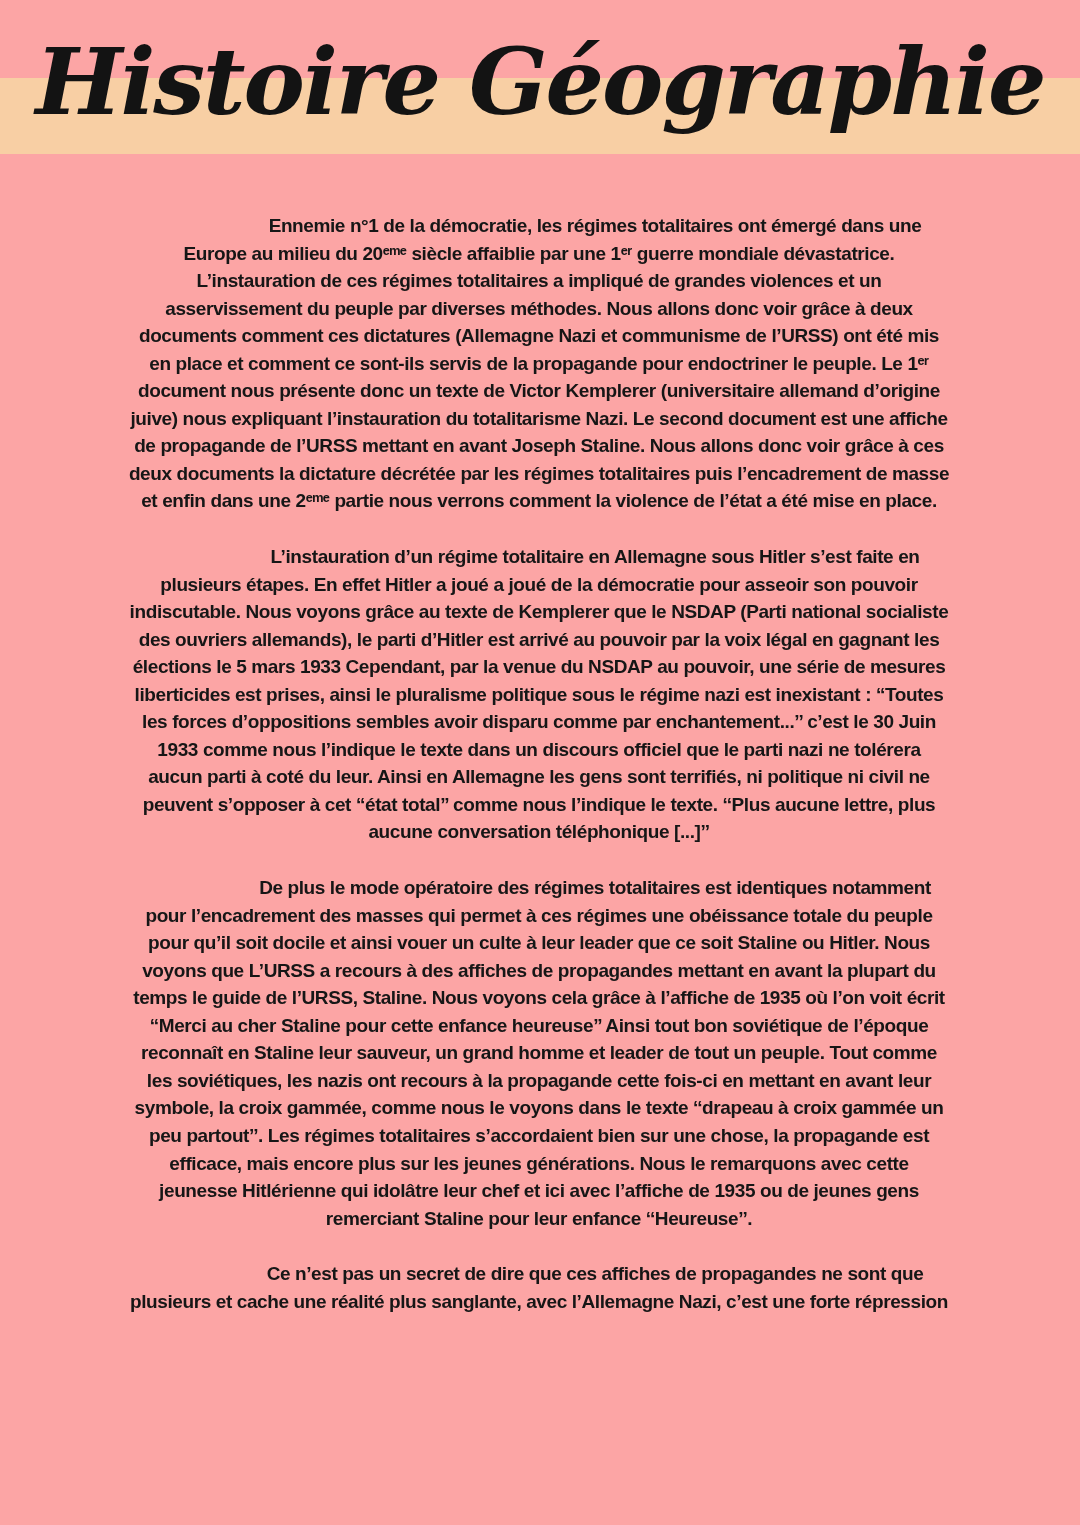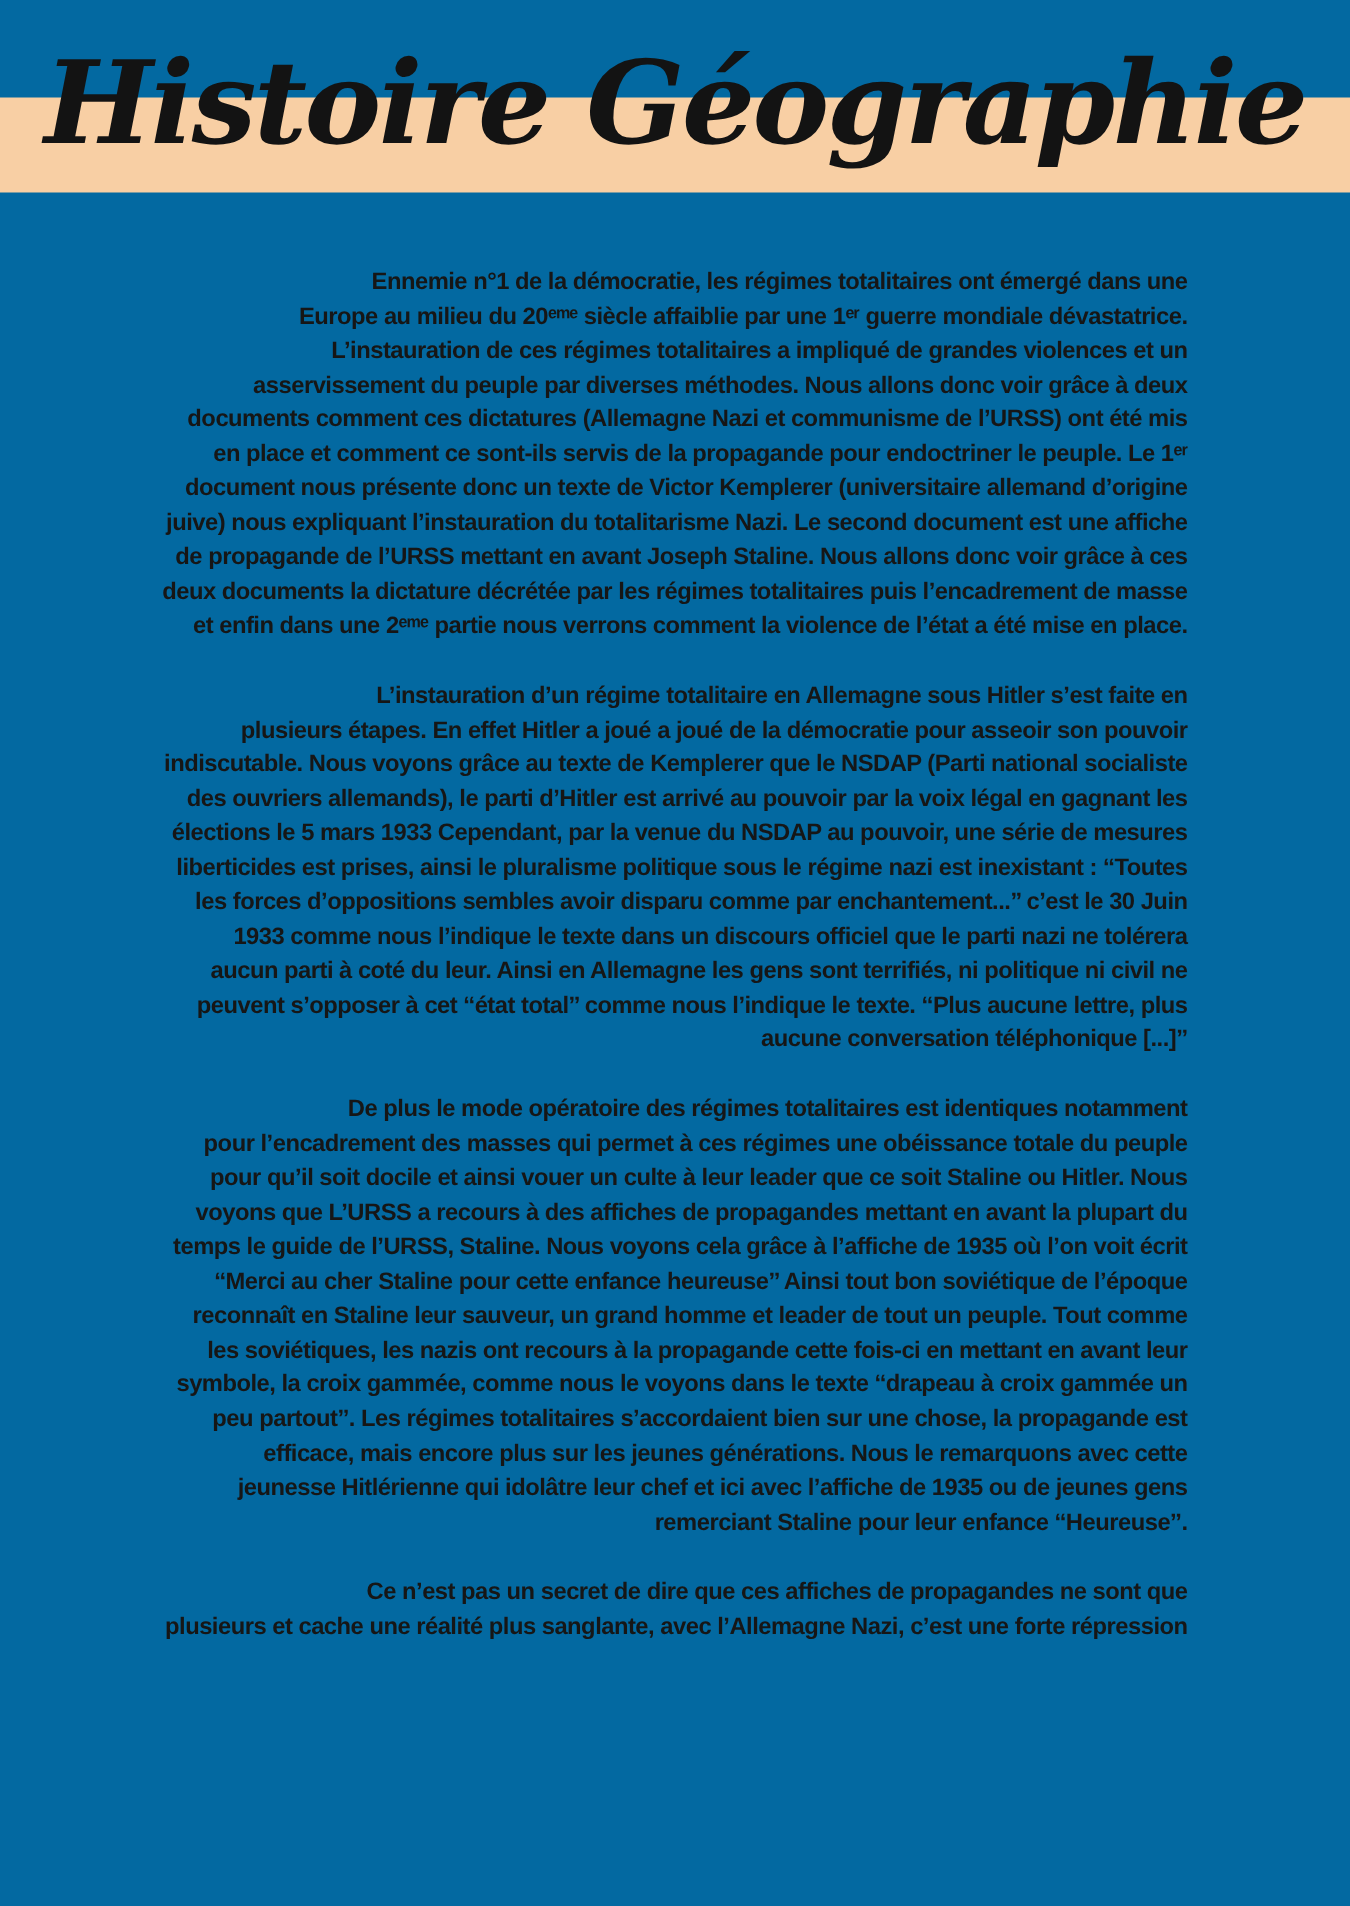--- a/index.html
+++ b/index.html
@@ -5,21 +5,21 @@
   * { margin: 0; padding: 0; box-sizing: border-box; }
   html, body {
     width: 1080px;
     background: #ffffff;
     font-family: "Liberation Sans", sans-serif;
   }
   .page {
     position: relative;
     width: 1080px;
     height: 1525px;
-    background: #0369a1;
+    background: #fca5a5;
     overflow: hidden;
   }
   .title-banner {
     position: absolute;
     top: 78px;
     left: 0;
     width: 1080px;
     height: 76px;
     background: #f8cfa4;
     z-index: 1;
@@ -48,21 +48,21 @@
     z-index: 2;
   }
   .para {
     font-family: "Liberation Sans", sans-serif;
     font-weight: bold;
     font-size: 19px;
     line-height: 1.45;
     letter-spacing: -0.4px;
     color: #161616;
     text-indent: 112px;
-    text-align: right;
+    text-align: center;
     margin: 0 0 28px 0;
   }
 </style>
 </head>
 <body>
 
 <div class="page">
 
   <div class="title-banner" style="background: rgb(248, 207, 164);"></div>
 

